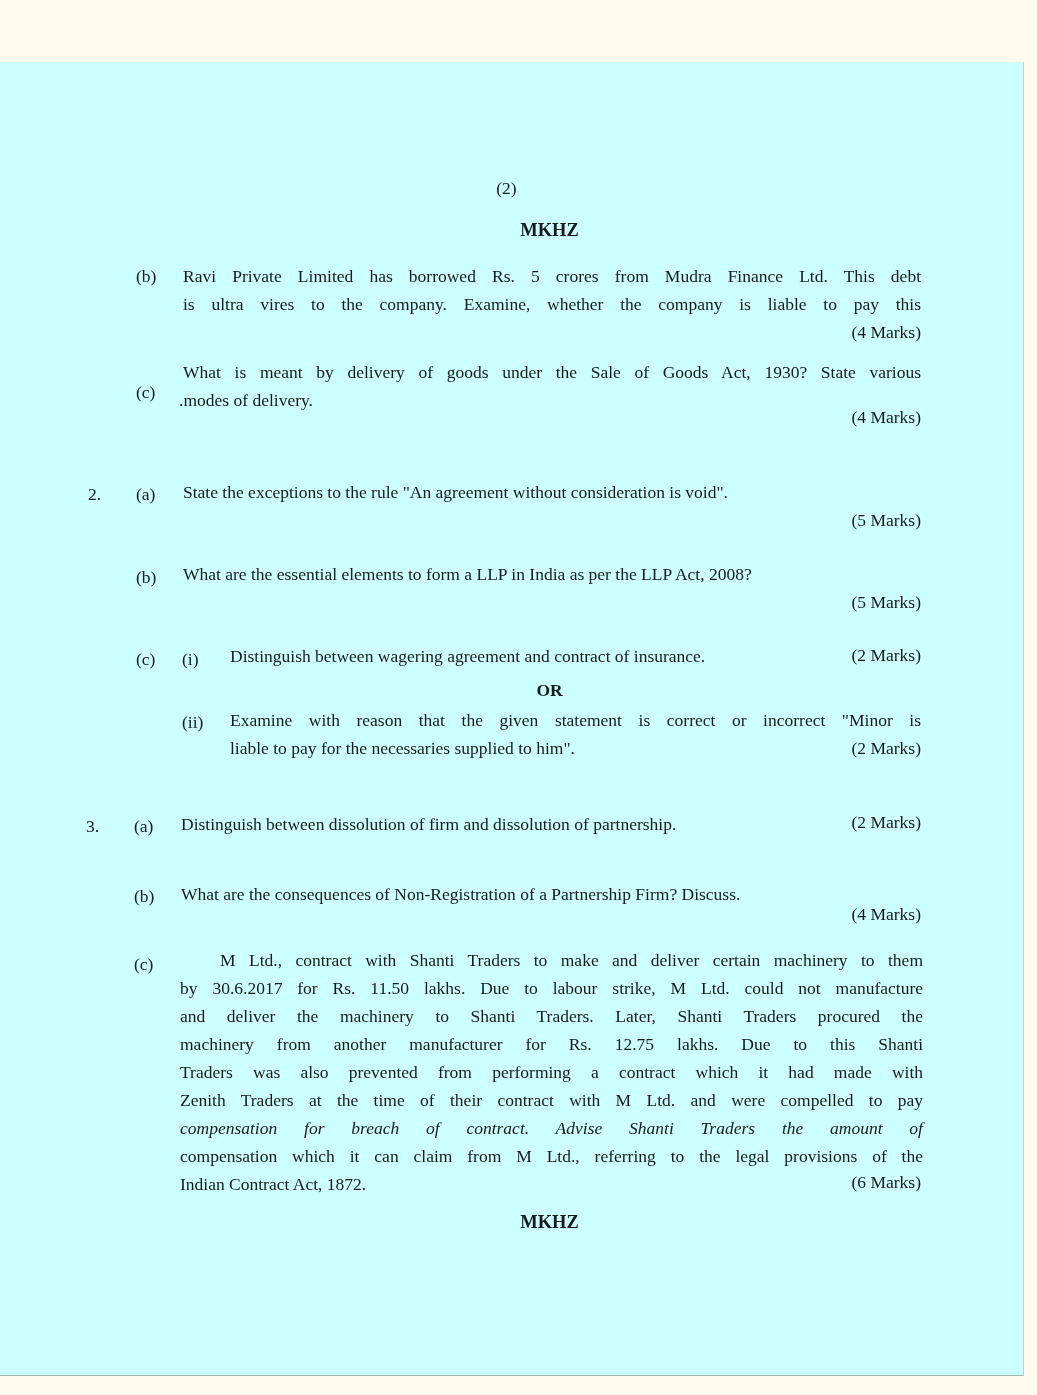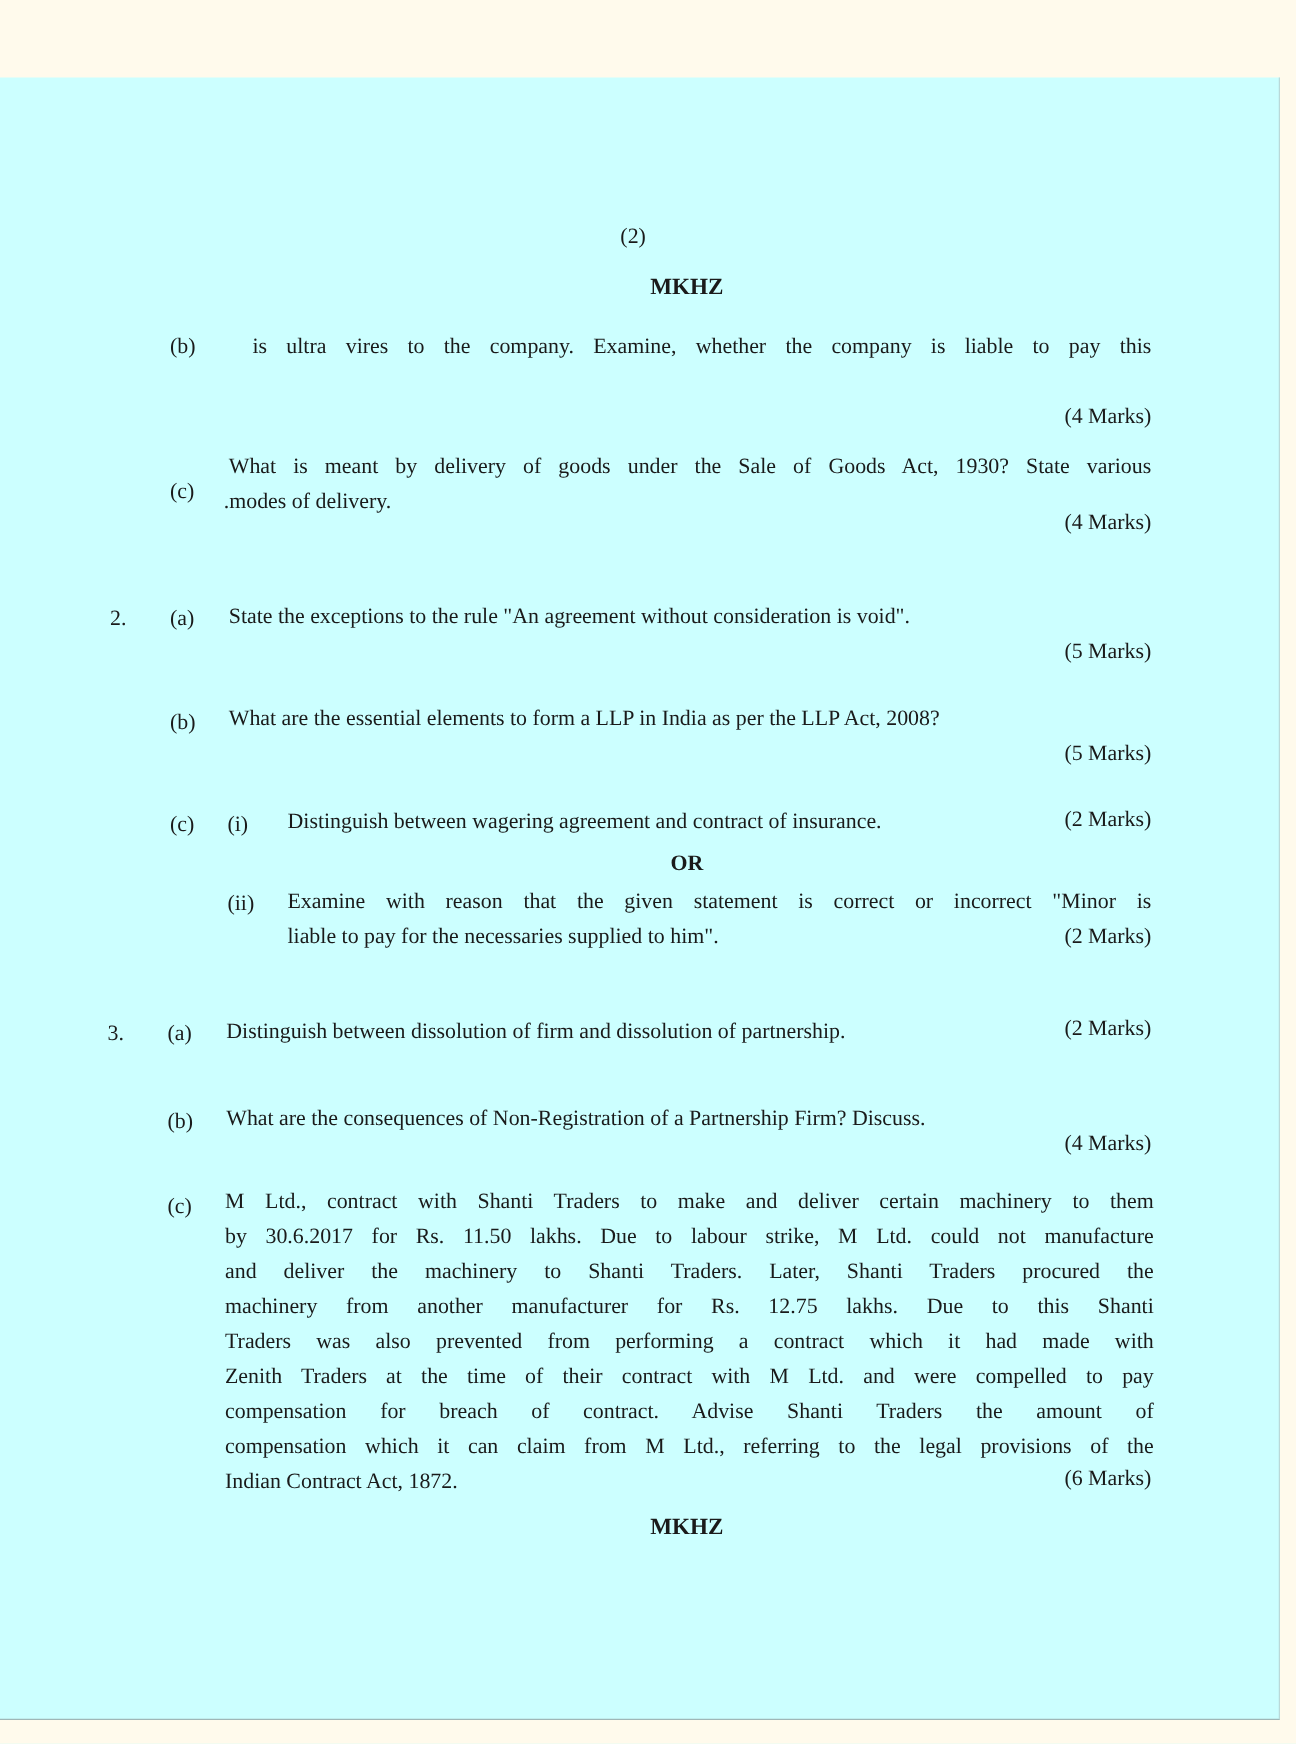--- a/index.html
+++ b/index.html
@@ -33,21 +33,22 @@
 <body>
 
 <div class="page">
 
   <div class="center t" style="top:112px;">(2)</div>
   <div class="center t bold" style="top:154px; font-size:18.5px;">MKHZ</div>
 
   <div>
     <div class="qnum" style="left:136px; top:204px;">(b)</div>
     <div class="para" style="left:183px; top:200px; width:738px;">
-      <div style="text-align-last:justify;margin-left:19px;">is ultra vires to the company. Examine, whether the company is liable to pay this</div>
+      <div style="text-align-last:justify;">Ravi Private Limited has borrowed Rs. 5 crores from Mudra Finance Ltd. This debt</div>
+      <div style="text-align-last:justify;">is ultra vires to the company. Examine, whether the company is liable to pay this</div>
     </div>
     <div class="marks" style="top:260px;">(4 Marks)</div>
   </div>
 
   <div>
     <div class="qnum" style="left:136px; top:320px;">(c)</div>
     <div class="para" style="left:183px; top:296px; width:738px;">
       <div style="text-align-last:justify;">What is meant by delivery of goods under the Sale of Goods Act, 1930? State various</div>
       <div style="margin-left:-4px;font-family:Liberation Serif, serif;">.modes of delivery.</div>
     </div>
@@ -92,27 +93,27 @@
 
   <div>
     <div class="qnum" style="left:134px; top:824px;">(b)</div>
     <div class="t" style="left:181px; top:818px;">What are the consequences of Non-Registration of a Partnership Firm? Discuss.</div>
     <div class="marks" style="top:842px;">(4 Marks)</div>
   </div>
 
   <div>
     <div class="qnum" style="left:134px; top:892px;">(c)</div>
     <div class="para" style="left:180px; top:884px; width:743px;">
-      <div style="text-align-last:justify;">M Ltd., contract with Shanti Traders to make and deliver certain machinery to them</div>
+      <div style="text-align-last:justify;margin-left:40px;">M Ltd., contract with Shanti Traders to make and deliver certain machinery to them</div>
       <div style="text-align-last:justify;">by 30.6.2017 for Rs. 11.50 lakhs. Due to labour strike, M Ltd. could not manufacture</div>
       <div style="text-align-last:justify;">and deliver the machinery to Shanti Traders. Later, Shanti Traders procured the</div>
       <div style="text-align-last:justify;">machinery from another manufacturer for Rs. 12.75 lakhs. Due to this Shanti</div>
       <div style="text-align-last:justify;">Traders was also prevented from performing a contract which it had made with</div>
       <div style="text-align-last:justify;">Zenith Traders at the time of their contract with M Ltd. and were compelled to pay</div>
-      <div style="text-align-last:justify;">compensation for breach of contract. Advise Shanti Traders the amount of</div>
+      <div style="text-align-last:justify;font-style:italic;">compensation for breach of contract. Advise Shanti Traders the amount of</div>
       <div style="text-align-last:justify;">compensation which it can claim from M Ltd., referring to the legal provisions of the</div>
       <div>Indian Contract Act, 1872.</div>
     </div>
     <div class="marks" style="top:1110px;">(6 Marks)</div>
   </div>
 
   <div class="center t bold" style="top:1146px; font-size:18.5px;">MKHZ</div>
 </div>
 
 </body></html>

